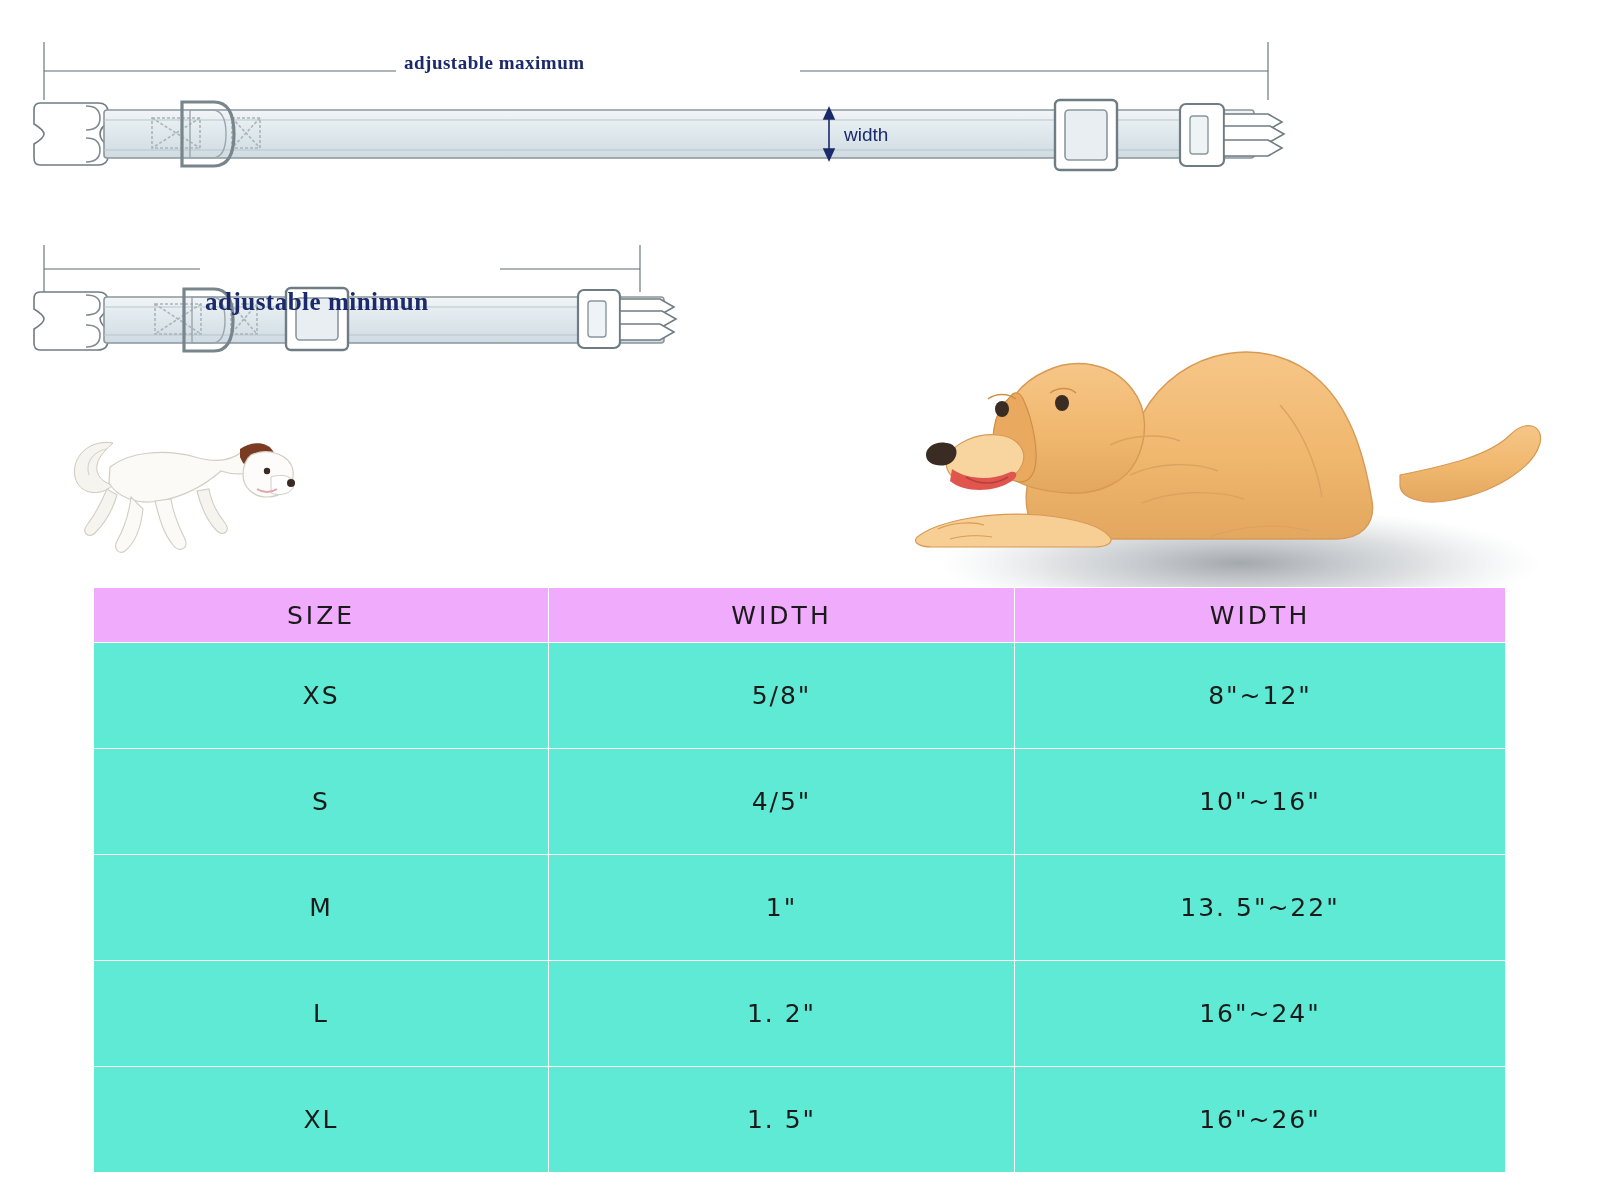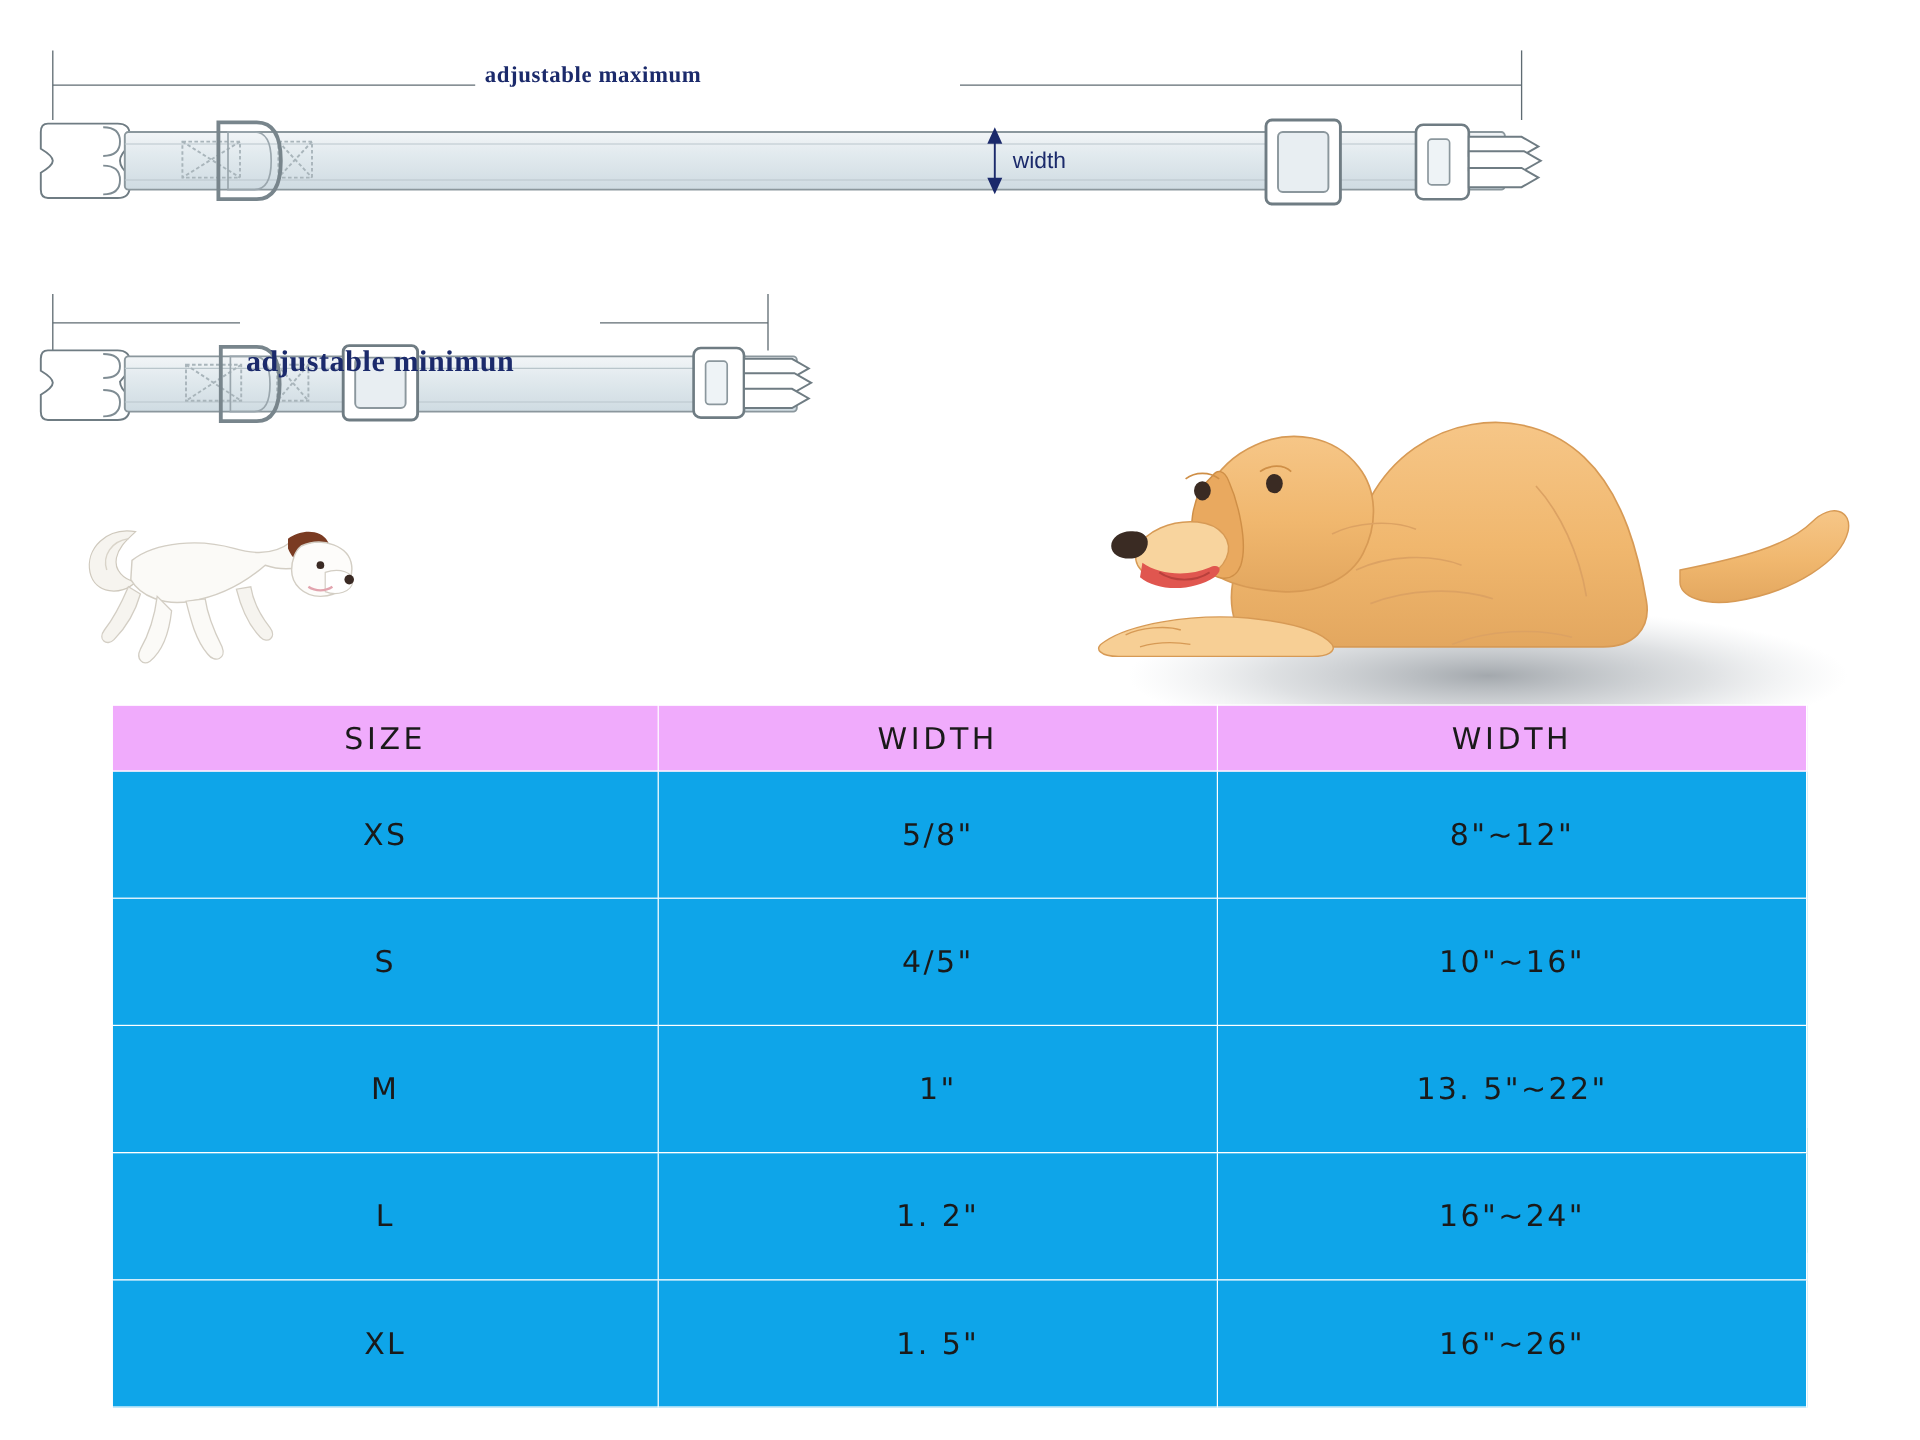--- a/index.html
+++ b/index.html
@@ -59,21 +59,21 @@
   #size-table {
     position: absolute;
     left: 93px;
     top: 587px;
     width: 1412px;
     border-collapse: collapse;
     table-layout: fixed;
   }
   #size-table td, #size-table th {
     border: 1px solid #ffffff;
-    background: #0ea5e9;
+    background: #5eead4;
     height: 103px;
     text-align: center;
     vertical-align: middle;
     font-family: "DejaVu Sans", sans-serif;
     font-size: 25px;
     color: #1a1a1a;
     letter-spacing: 2px;
     font-weight: normal;
   }
   #size-table thead th {

